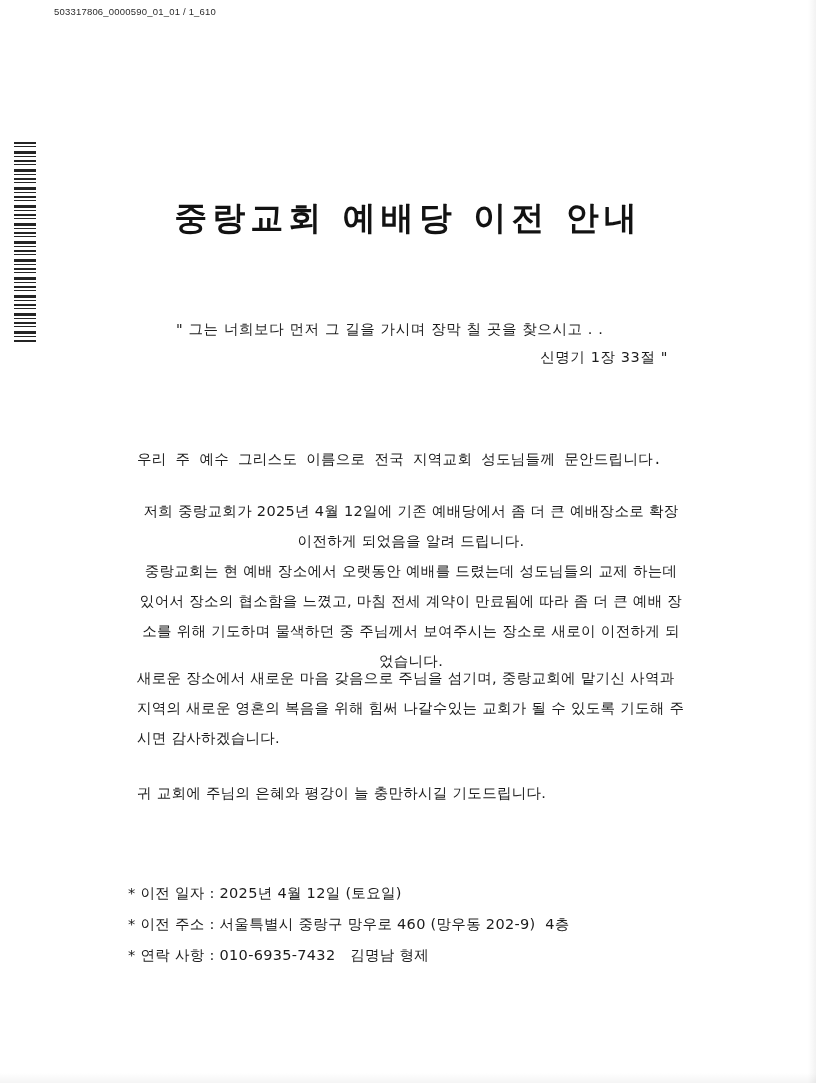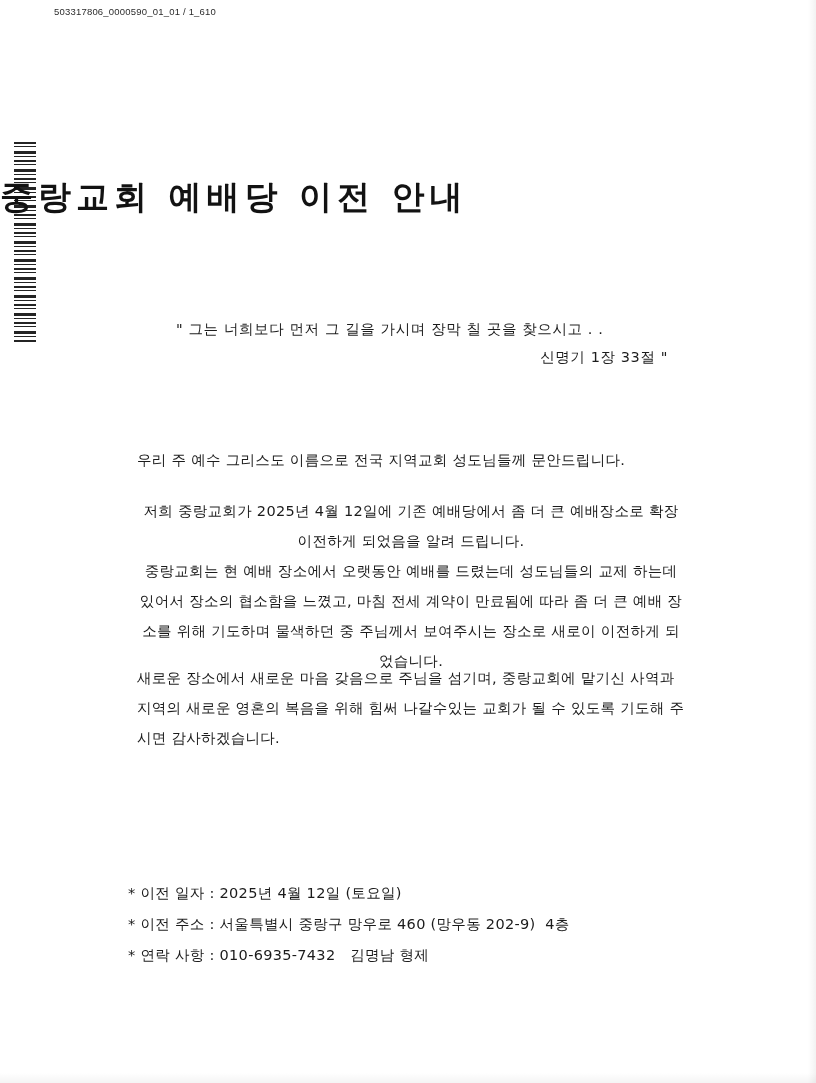--- a/index.html
+++ b/index.html
@@ -50,23 +50,24 @@
     opacity: 0.92;
   }
 
   .page {
     position: absolute;
     inset: 0;
   }
 
   .doc-title {
     position: absolute;
-    top: 175px;
+    top: 196px;
     left: 0;
     width: 816px;
+    text-align: center;
     font-size: 33px;
     font-weight: 700;
     letter-spacing: 5px;
     color: #121212;
     font-family: "DejaVu Sans", sans-serif;
   }
 
   .verse {
     position: absolute;
     top: 315px;
@@ -83,21 +84,21 @@
   .body-block {
     position: absolute;
     left: 137px;
     width: 548px;
     font-size: 14.5px;
     line-height: 30px;
     letter-spacing: 0.3px;
     color: #1b1b1b;
     text-align: left;
   }
-  .b1 { top: 445px; }
+  .b1 { top: 445px; font-family: Liberation Mono, monospace; }
   .b2 { top: 496px; }
   .b3 { top: 663px; }
   .b4 { top: 778px; }
 
   .body-block p {
     margin: 0;
   }
 
   .details {
     position: absolute;
@@ -151,20 +152,23 @@
 
   <div class="body-block b2">
     <p style="white-space: pre-line; text-align: center;">저희 중랑교회가 2025년 4월 12일에 기존 예배당에서 좀 더 큰 예배장소로 확장 이전하게 되었음을 알려 드립니다.
 중랑교회는 현 예배 장소에서 오랫동안 예배를 드렸는데 성도님들의 교제 하는데 있어서 장소의 협소함을 느꼈고, 마침 전세 계약이 만료됨에 따라 좀 더 큰 예배 장소를 위해 기도하며 물색하던 중 주님께서 보여주시는 장소로 새로이 이전하게 되었습니다.</p>
   </div>
 
   <div class="body-block b3">
     <p>새로운 장소에서 새로운 마음 갖음으로 주님을 섬기며, 중랑교회에 맡기신 사역과 지역의 새로운 영혼의 복음을 위해 힘써 나갈수있는 교회가 될 수 있도록 기도해 주시면 감사하겠습니다.</p>
   </div>
 
+  <div class="body-block b4">
+    <p>귀 교회에 주님의 은혜와 평강이 늘 충만하시길 기도드립니다.</p>
+  </div>
 
   <div class="details">
     <div>* 이전 일자 : 2025년 4월 12일 (토요일)</div>
     <div>* 이전 주소 : 서울특별시 중랑구 망우로 460 (망우동 202-9)  4층</div>
     <div>* 연락 사항 : 010-6935-7432   김명남 형제</div>
   </div>
 
   <div class="scan-edge"></div>
   <div class="scan-edge-right"></div>
 </div>

